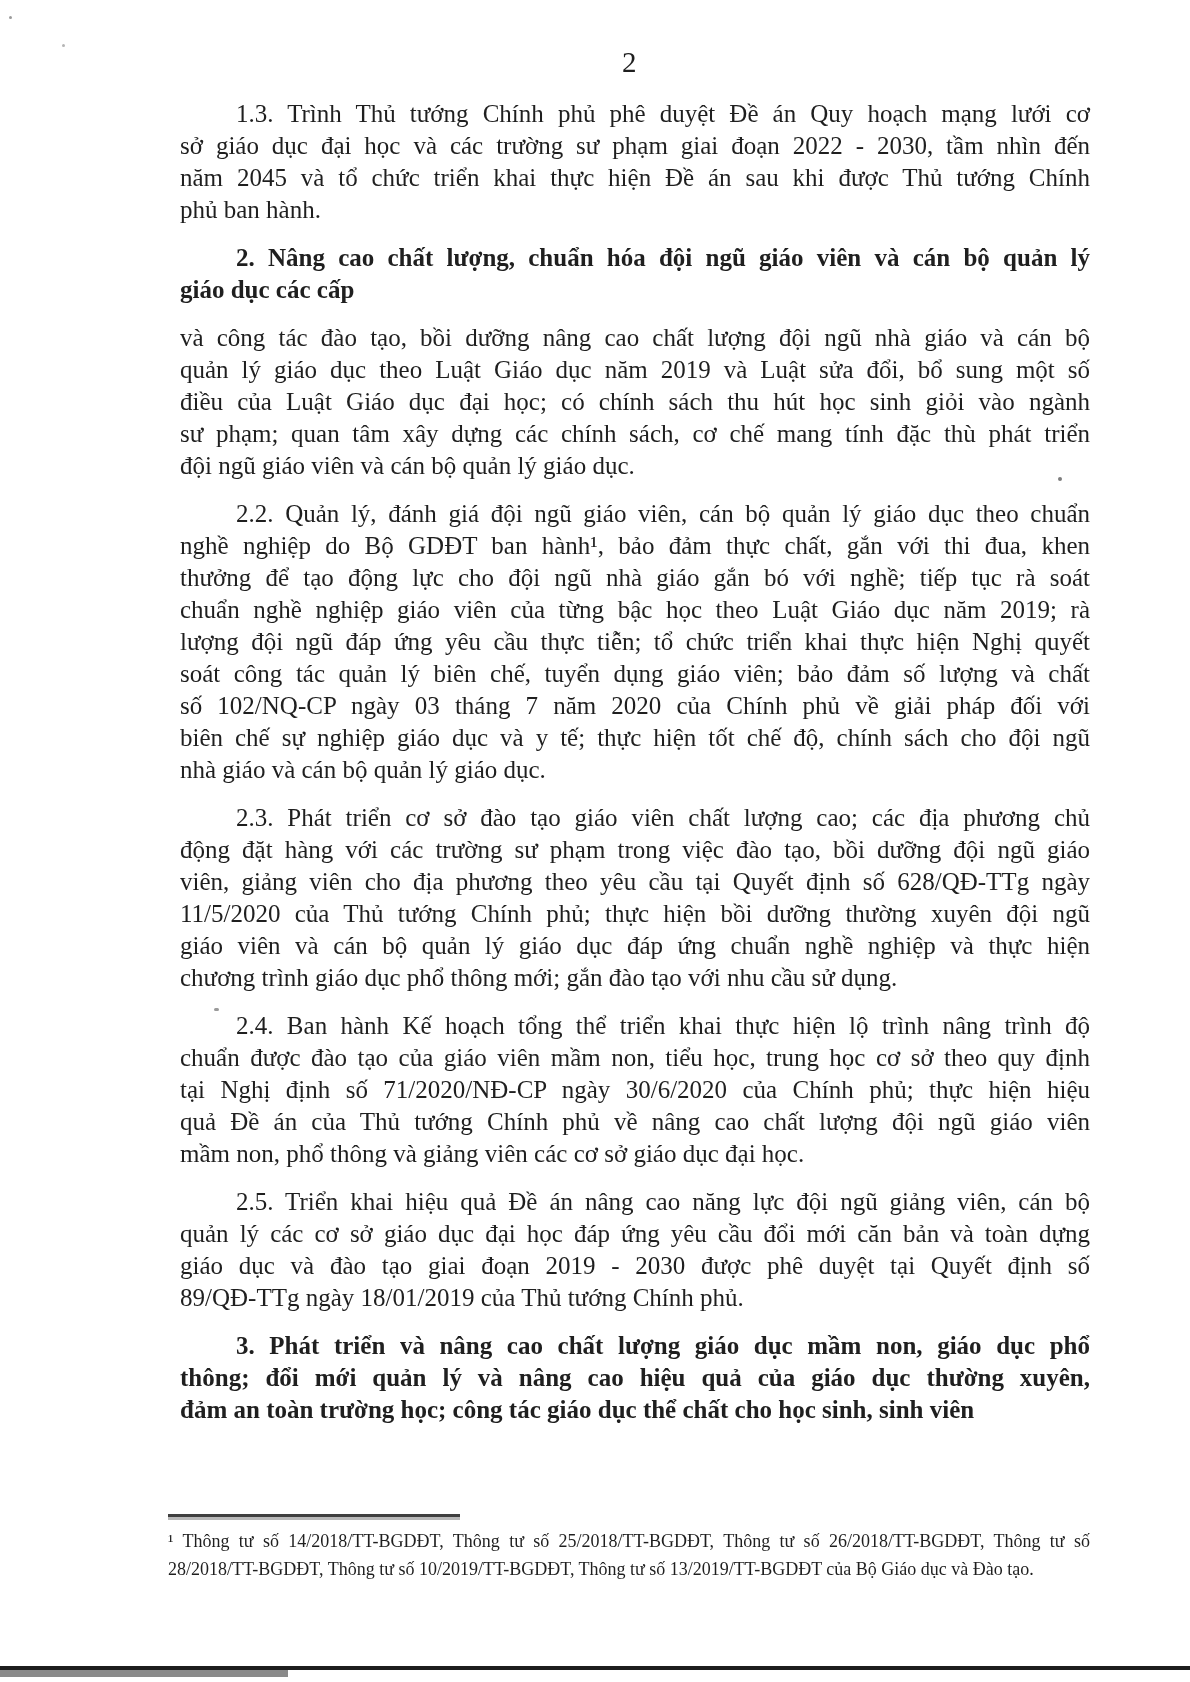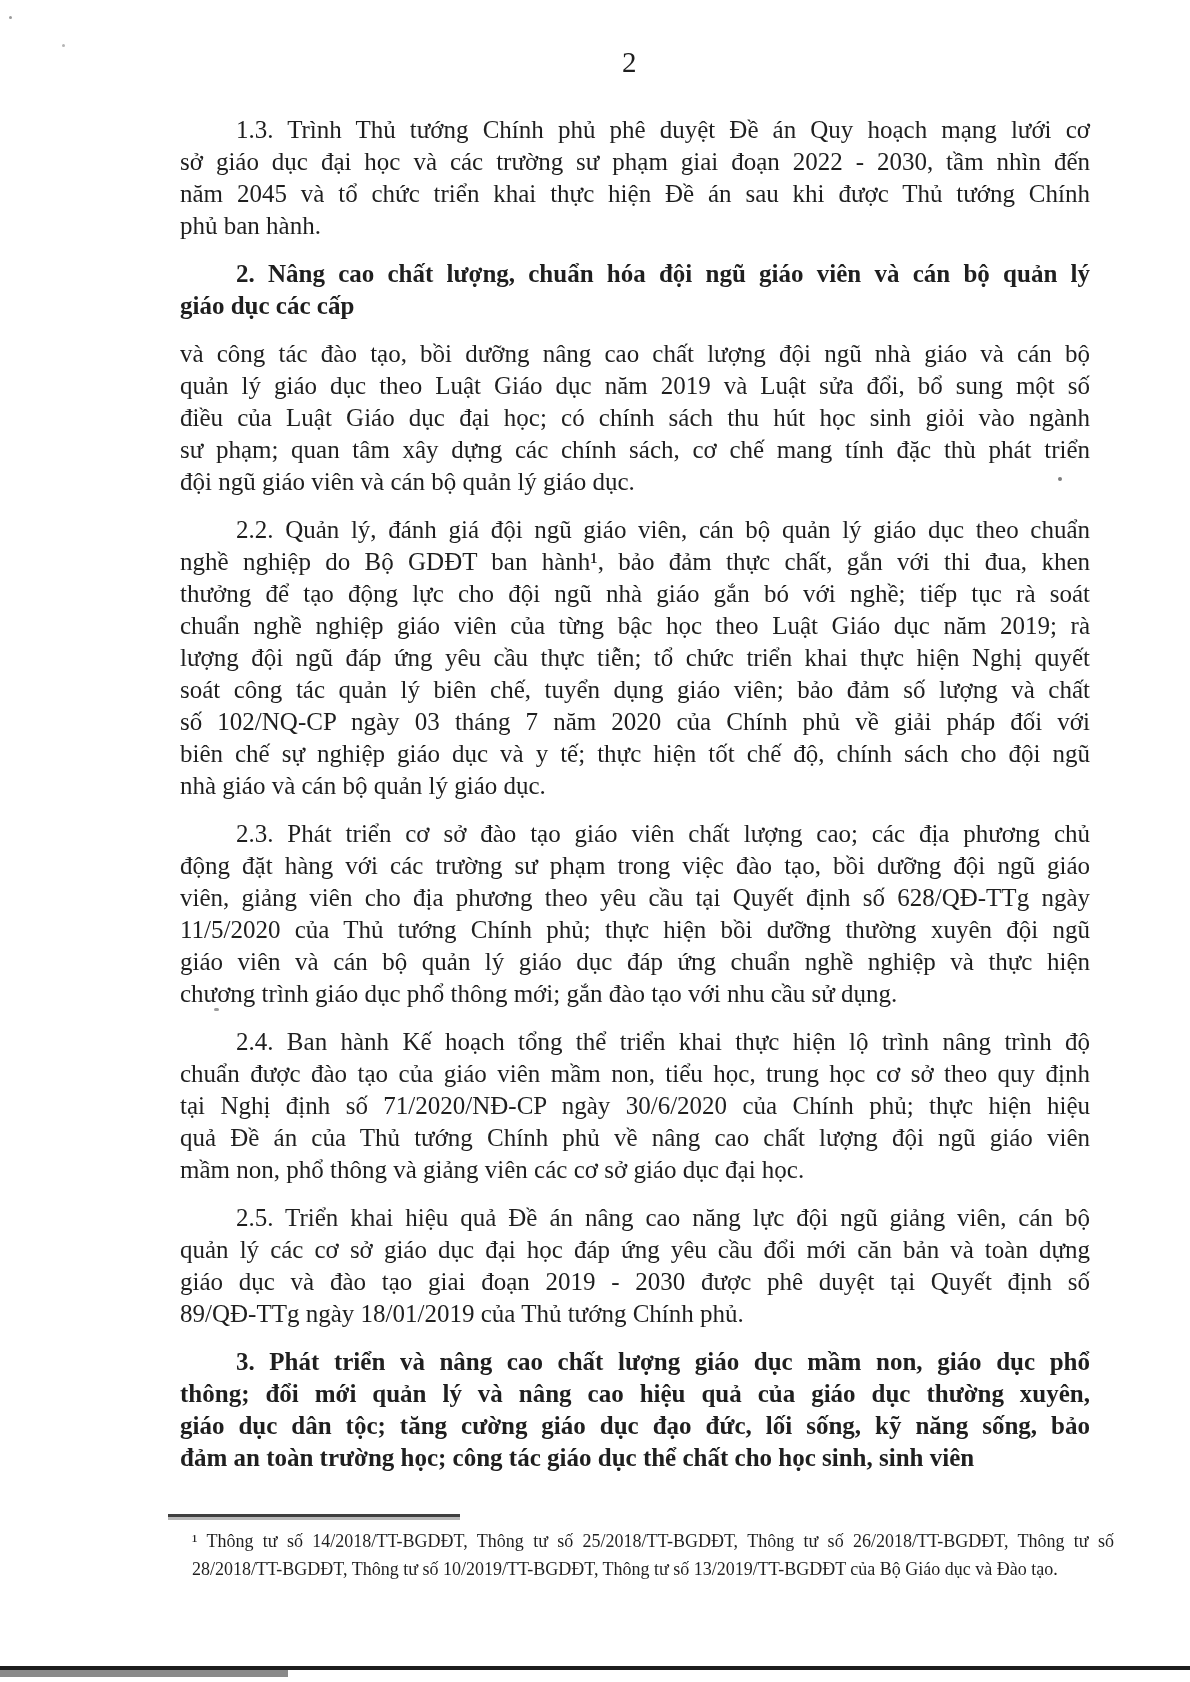--- a/index.html
+++ b/index.html
@@ -11,35 +11,35 @@
     color:#1f1f1f;
     overflow:hidden;
   }
   .pagenum {
     position:absolute; top:46px; left:622px;
     font-size:29px; line-height:32px;
   }
   .content {
     position:absolute; left:180px; top:98px; width:910px;
   }
-  .para { margin:16px 0 16px 0; }
+  .para { margin:0 0 16px 0; }
   .ln {
     font-size:25px; line-height:32px; height:32px;
     text-align:justify; text-align-last:justify;
     -moz-text-align-last:justify;
     white-space:normal; overflow:visible;
   }
   .ln.first { text-indent:56px; }
   .ln.last  { text-align-last:left; -moz-text-align-last:left; }
   .bold .ln { font-weight:bold; }
   .footnote-rule {
     position:absolute; left:168px; top:1514px; width:292px; height:3px;
     background:#3f3f3f; box-shadow:0 3px 0 rgba(125,125,125,.55);
   }
-  .footnote { position:absolute; left:168px; top:1527px; width:922px;margin-left:24px; }
+  .footnote { position:absolute; left:168px; top:1527px; width:922px; }
   .fln {
     font-size:18px; line-height:28px;
     text-align:justify; text-align-last:justify;
     -moz-text-align-last:justify;
   }
   .fln.last { text-align-last:left; -moz-text-align-last:left; }
   .bottom-bar {
     position:absolute; left:0; top:1666px; width:1190px; height:4px;
     background:#1d1d1d;
   }
@@ -114,21 +114,20 @@
     <div class="para">
       <div class="ln first">2.5. Triển khai hiệu quả Đề án nâng cao năng lực đội ngũ giảng viên, cán bộ</div>
       <div class="ln">quản lý các cơ sở giáo dục đại học đáp ứng yêu cầu đổi mới căn bản và toàn dựng</div>
       <div class="ln">giáo dục và đào tạo giai đoạn 2019 - 2030 được phê duyệt tại Quyết định số</div>
       <div class="ln last">89/QĐ-TTg ngày 18/01/2019 của Thủ tướng Chính phủ.</div>
     </div>
 
     <div class="para bold">
       <div class="ln first">3. Phát triển và nâng cao chất lượng giáo dục mầm non, giáo dục phổ</div>
       <div class="ln">thông; đổi mới quản lý và nâng cao hiệu quả của giáo dục thường xuyên,</div>
-      <div class="ln">giáo dục dân tộc; tăng cường giáo dục đạo đức, lối sống, kỹ năng sống, bảo</div>
       <div class="ln last">đảm an toàn trường học; công tác giáo dục thể chất cho học sinh, sinh viên</div>
     </div>
 
   </div>
 
   <div class="footnote-rule"></div>
 
   <div class="footnote">
     <div class="fln">¹ Thông tư số 14/2018/TT-BGDĐT, Thông tư số 25/2018/TT-BGDĐT, Thông tư số 26/2018/TT-BGDĐT, Thông tư số</div>
     <div class="fln last">28/2018/TT-BGDĐT, Thông tư số 10/2019/TT-BGDĐT, Thông tư số 13/2019/TT-BGDĐT của Bộ Giáo dục và Đào tạo.</div>

